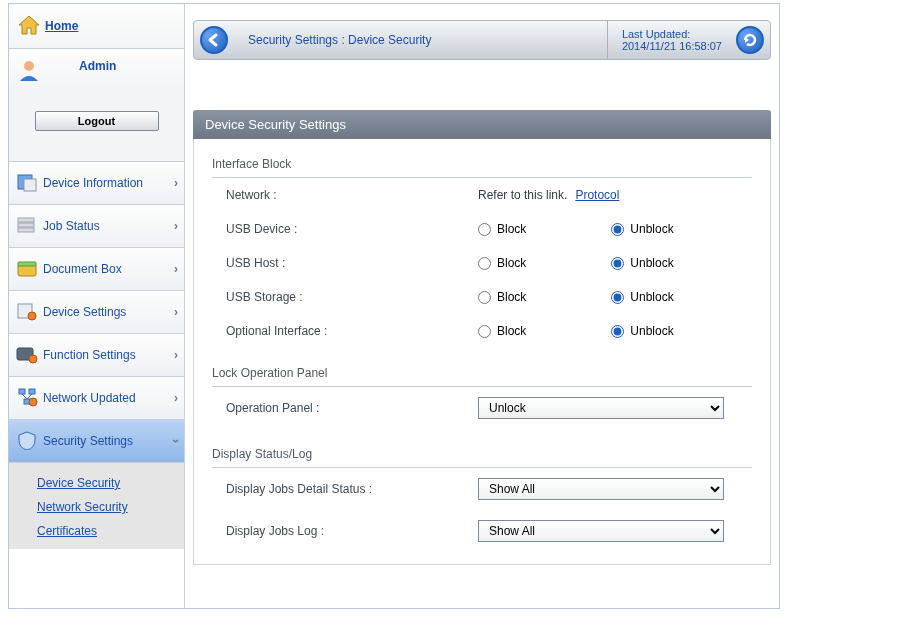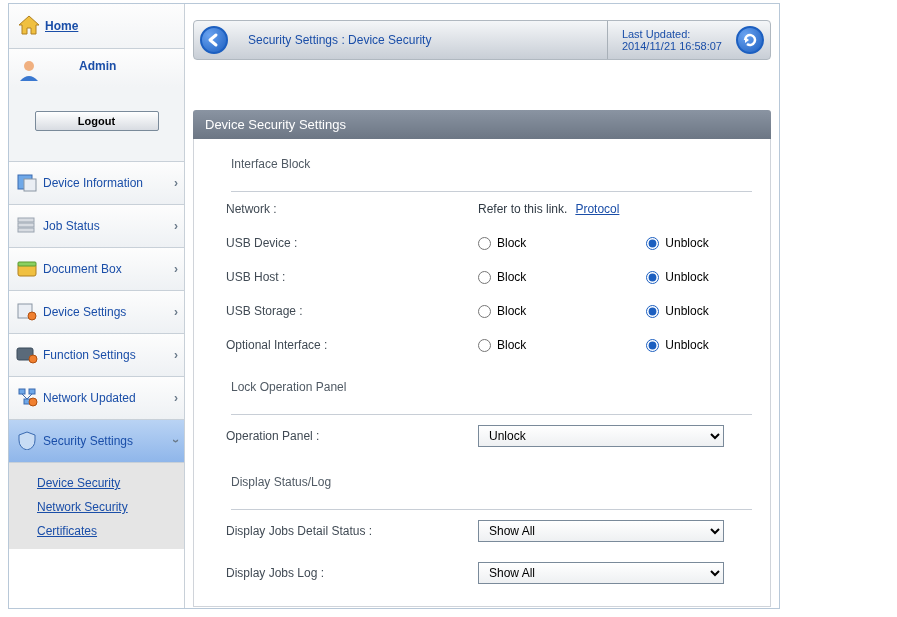--- a/index.html
+++ b/index.html
@@ -150,38 +150,37 @@
       border-radius: 3px 3px 0 0;
     }
     .panel {
       border-left: 1px solid #d0d4da;
       border-right: 1px solid #d0d4da;
       border-bottom: 1px solid #d0d4da;
       padding: 0 18px 12px;
     }
     .group-title {
       color: #505a64;
-      padding: 18px 0 20px;
+      padding: 18px 0 6px;
       border-bottom: 1px solid #c8ced6;
-      margin-left: 19px;
     }
     .form-row {
       display: flex;
       align-items: center;
       padding: 10px 0 10px 14px;
     }
     .form-label {
       width: 252px;
       color: #404a54;
     }
     .form-text { color: #303a44; }
     .link { color: #1a4ea8; text-decoration: underline; margin-left: 8px; cursor:pointer; }
     .radio-group {
       display: flex;
-      gap: 120px;
+      gap: 85px;
     }
     .radio-opt { display: flex; align-items: center; gap: 6px; }
     .radio-opt input { accent-color: #1c5fc0; }
     .sel {
       width: 246px;
       height: 22px;
       border: 1px solid #7a8a9a;
       background: linear-gradient(#fff,#eef0f2);
       padding: 0 6px;
       font-size: 12px;

